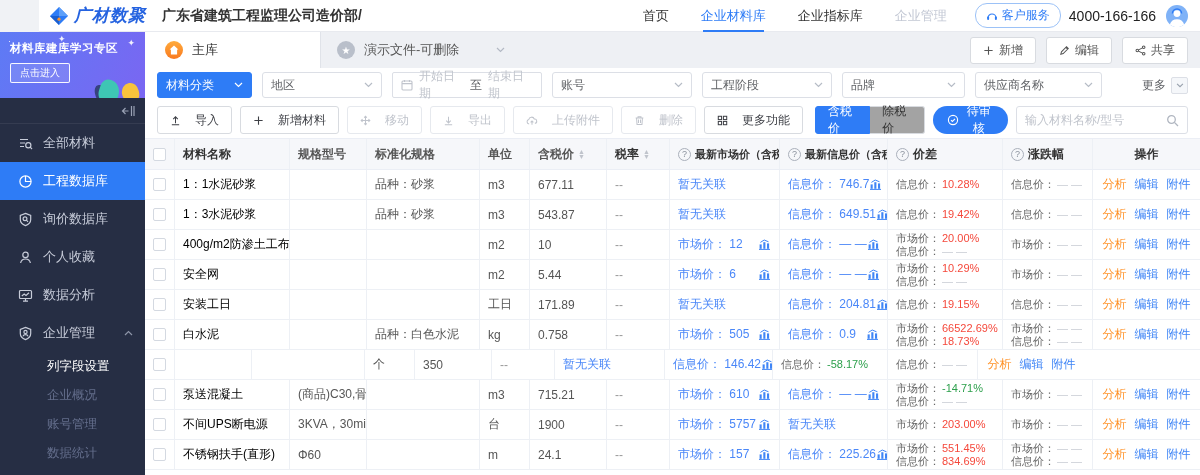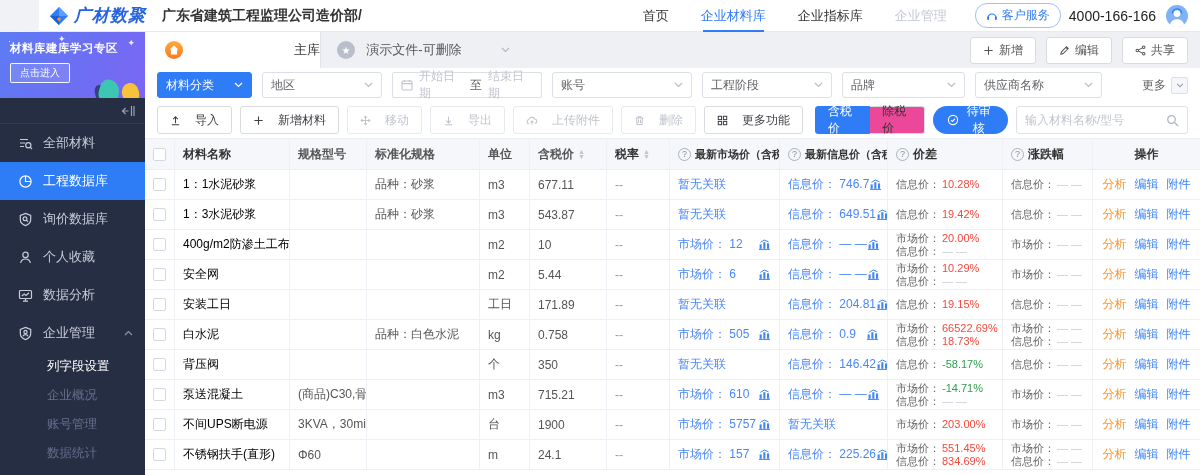--- a/index.html
+++ b/index.html
@@ -33,21 +33,21 @@
   .collapse-row { height:26px; display:flex; align-items:center; justify-content:flex-end; padding-right:10px; border-bottom:1px solid rgba(255,255,255,.07); cursor:pointer; }
   .menu-item { height:38px; display:flex; align-items:center; gap:10px; padding-left:18px; font-size:13px; cursor:pointer; }
   .menu-item.active { background:#2e7cf6; color:#fff; }
   .menu-item .m-chev { margin-left:auto; margin-right:12px; color:#8d95a8; }
   .sub-item { height:29px; line-height:29px; padding-left:47px; font-size:12.5px; color:#646e8c; cursor:pointer; }
   .sub-item.active { color:#fff; }
 
   
   .main { position:absolute; left:145px; top:32px; right:0; bottom:0; background:#fff; }
   .tabbar { height:36px; background:#eef0f4; display:flex; align-items:stretch; }
-  .tab { display:flex; align-items:center; gap:9px; font-size:13px; color:#333; cursor:pointer;justify-content:space-between; }
+  .tab { display:flex; align-items:center; gap:9px; font-size:13px; color:#333; cursor:pointer; }
   .tab-main { width:175px; background:#fff; padding-left:20px; }
   .tab-demo { width:190px; border-left:1px solid #e0e3e9; padding-left:16px; color:#555; }
   .tab-demo .t-chev { margin-left:28px; color:#b3b9c4; }
   .circle-ic { width:18px; height:18px; border-radius:50%; display:flex; align-items:center; justify-content:center; color:#fff; font-size:10px; flex:none; }
   .home-ic { background:linear-gradient(180deg,#ffab3c,#f9791f); }
   .star-ic { background:#b9bfca; }
   .tab-actions { margin-left:auto; display:flex; gap:10px; align-items:center; padding-right:12px; }
   .t-btn { background:#fff; border:1px solid #d8dbe0; border-radius:3px; font-size:12px; color:#555; padding:4px 12px; display:flex; gap:5px; align-items:center; cursor:pointer; }
 
   .filter-row { display:flex; align-items:center; gap:10px; padding:4px 12px; height:34px; background:#fff; }
@@ -58,21 +58,21 @@
   .date-box { height:26px; border:1px solid #dcdfe6; border-radius:2px; display:flex; align-items:center; gap:6px; padding:0 8px; font-size:12px; flex:none; cursor:pointer; }
   .ph { color:#c0c4cc; }
   .date-to { color:#606266; }
   .more-box { margin-left:auto; display:flex; align-items:center; gap:5px; font-size:12px; color:#606266; cursor:pointer; }
   .more-sq { width:17px; height:17px; border:1px solid #dcdfe6; border-radius:2px; background:#f5f7fa; display:flex; align-items:center; justify-content:center; color:#98a0ac; }
 
   .toolbar-row { display:flex; align-items:center; gap:8px; padding:4px 12px; height:36px; background:#fff; }
   .tool-btn { height:28px; padding:0 12px; border:1px solid #d8dbe0; background:#fff; border-radius:3px; font-size:12px; color:#3d3f45; display:flex; align-items:center; gap:14px; cursor:pointer; flex:none; }
   .tool-btn.disabled { color:#c0c4cc; border-color:#e6e9ee; cursor:default; }
   .tax-toggle { display:flex; margin-left:4px; }
-  .tax-opt { height:28px; padding:0 12px; font-size:12px; display:flex; align-items:center; border:1px solid #d8dbe0; background:#ec4899; color:#333; cursor:pointer; }
+  .tax-opt { height:28px; padding:0 12px; font-size:12px; display:flex; align-items:center; border:1px solid #d8dbe0; background:#a3a3a3; color:#333; cursor:pointer; }
   .tax-opt.on { background:#2e7cf6; border-color:#2e7cf6; color:#fff; border-radius:3px 0 0 3px; }
   .tax-opt.off { border-left:none; border-radius:0 3px 3px 0; }
   .review-btn { margin-left:auto; height:28px; border:none; border-radius:14px; background:#2e7cf6; color:#fff; font-size:12px; padding:0 14px; display:flex; gap:5px; align-items:center; cursor:pointer; }
   .search-box { width:172px; height:28px; border:1px solid #dcdfe6; border-radius:3px; display:flex; align-items:center; padding:0 8px; gap:6px; }
   .search-box input { border:none; outline:none; flex:1; min-width:0; font-size:12px; color:#333; background:transparent; }
   .search-box input::placeholder { color:#c0c4cc; }
 
   
   .table { background:#fff; }
   .thead { display:flex; background:#f6f7fa; height:32px; align-items:center; font-weight:bold; color:#333; border-top:1px solid #ebeef5; border-bottom:1px solid #ebeef5; }
@@ -809,21 +809,20 @@
           <div class="td c-ops">
             <a class="op-analyze">分析</a>
             <a class="op-link">编辑</a>
             <a class="op-link">附件</a>
           </div>
         </div>
         <div class="tr">
           <div class="td c-check">
             <span class="checkbox"></span>
           </div>
-          <div class="td c-name">背压阀</div>
           <div class="td c-spec"></div>
           <div class="td c-std"></div>
           <div class="td c-unit">个</div>
           <div class="td c-price">350</div>
           <div class="td c-tax">--</div>
           <div class="td c-market">
             <span class="na">暂无关联</span>
           </div>
           <div class="td c-info">
             <span class="plink">信息价： 146.42</span>

